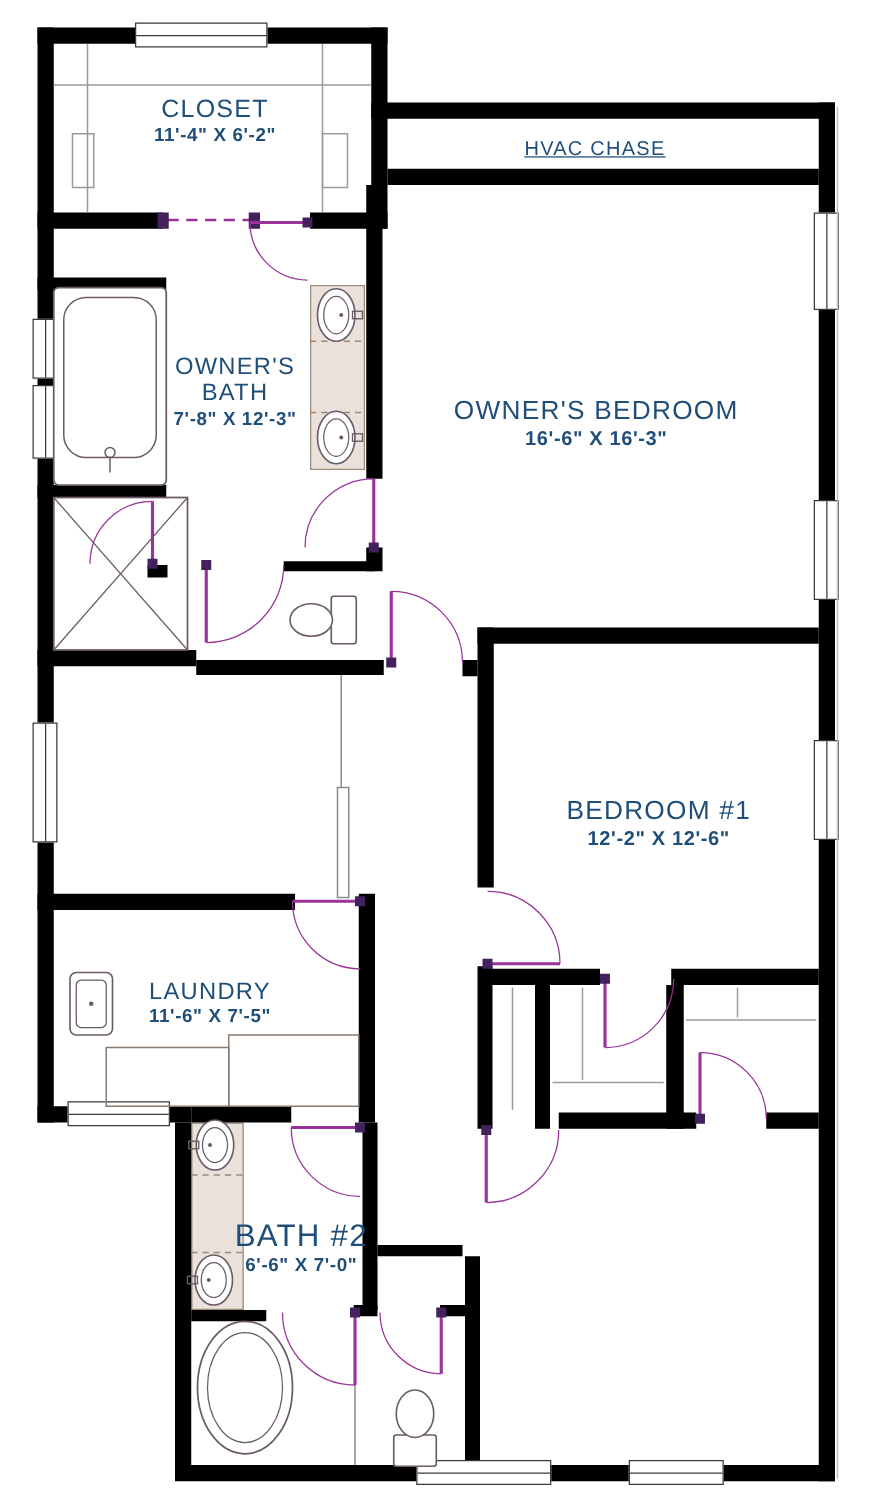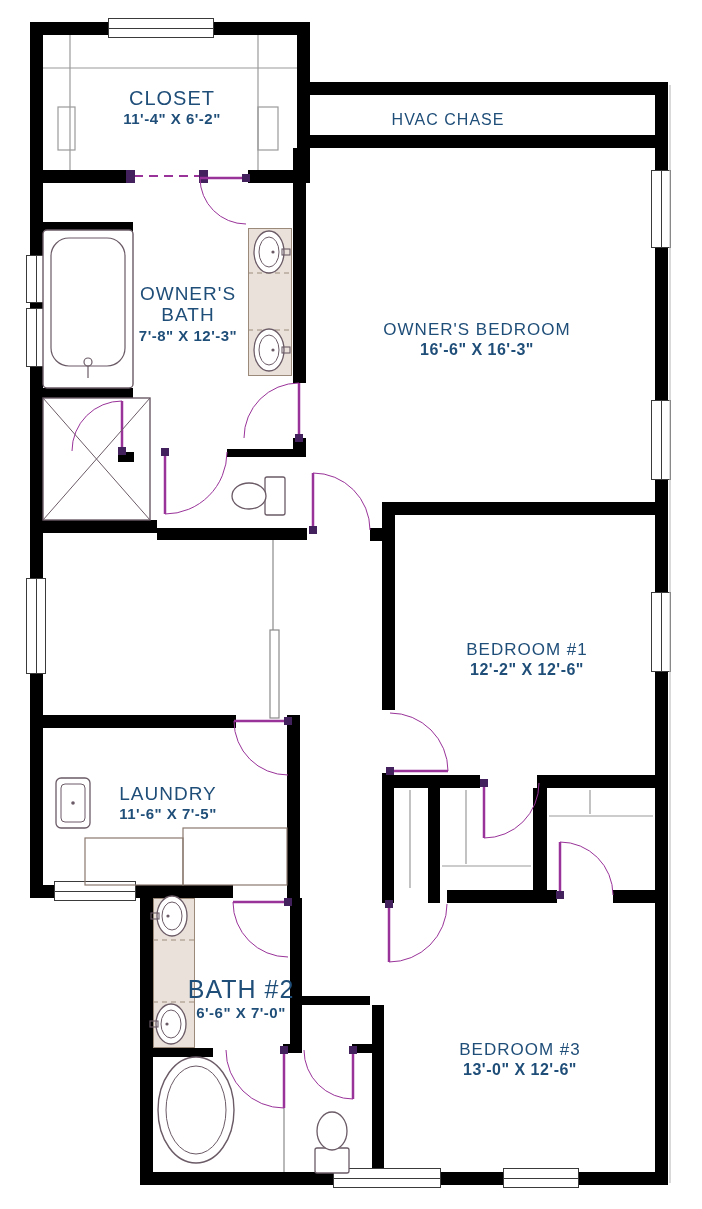--- a/index.html
+++ b/index.html
@@ -9,21 +9,21 @@
   .fill{position:absolute;box-sizing:border-box;}
   .window{position:absolute;background:#fff;border:1px solid #3a3a3a;box-sizing:border-box;}
   .window .mid{position:absolute;background:#3a3a3a;}
   #overlay{position:absolute;left:0;top:0;pointer-events:none;}
   .room-label{position:absolute;transform:translate(-50%,-50%);text-align:center;
               color:var(--label-color,#1F4E79);line-height:1.12;white-space:nowrap;}
   .room-name{display:block;letter-spacing:1px;font-weight:400;}
   .room-dims{display:block;letter-spacing:.5px;font-weight:700;margin-top:2px;}
   .lbl-md .room-name{font-size:20px;}
   .lbl-md .room-dims{font-size:15px;}
-  .lbl-lg .room-name{font-size:17px;}
+  .lbl-lg .room-name{font-size:21px;}
   .lbl-lg .room-dims{font-size:16px;}
   .lbl-sm .room-name{font-size:16px;letter-spacing:1px;}
   .wrap2{white-space:normal;width:130px;}
 </style>
 </head>
 <body>
 
 <div id="plan" style="width: 702px; height: 1209px;">
   <div class="fill" style="left: 248px; top: 228px; width: 44px; height: 148px; background: rgb(234, 226, 218); border: 1px solid rgb(155, 138, 122);"></div>
     <div class="fill" style="left: 153px; top: 898px; width: 42px; height: 150px; background: rgb(234, 226, 218); border: 1px solid rgb(155, 138, 122);"></div>
@@ -185,26 +185,26 @@
       <circle cx="167" cy="1024" r="1.6" fill="#6B5B66"></circle>
       <ellipse cx="196" cy="1110" rx="38" ry="53" fill="#fff" stroke="#6B5B66" stroke-width="1.4"></ellipse>
       <ellipse cx="196" cy="1110" rx="30" ry="44" fill="none" stroke="#6B5B66" stroke-width="1"></ellipse>
       <rect x="315" y="1148" width="34" height="25" rx="2" fill="#fff" stroke="#6B5B66" stroke-width="1.3"></rect>
       <ellipse cx="332" cy="1131" rx="15" ry="19" fill="#fff" stroke="#6B5B66" stroke-width="1.3"></ellipse>
       <rect x="56" y="778" width="34" height="50" rx="5" fill="#fff" stroke="#6B5B66" stroke-width="1.3"></rect>
       <rect x="61" y="784" width="24" height="38" rx="4" fill="none" stroke="#6B5B66" stroke-width="1"></rect>
       <circle cx="73" cy="803" r="1.8" fill="#6B5B66"></circle>
     </svg>
 
-  <div class="room-label lbl-md" style="left:172px;top:108px;">
+  <div class="room-label lbl-md" style="left:172px;top:97px;">
     <span class="room-name">CLOSET</span>
     <span class="room-dims">11'-4" X 6'-2"</span>
   </div>
 
-  <div class="room-label lbl-sm" style="left:448px;top:120px;">
+  <div class="room-label lbl-sm" style="left:476px;top:120px;text-decoration:underline;">
     <span class="room-name">HVAC CHASE</span>
   </div>
 
   <div class="room-label lbl-md" style="left:188px;top:314px;text-align:center;">
     <span class="room-name wrap2" style="font-size:19px;">OWNER'S BATH</span>
     <span class="room-dims">7'-8" X 12'-3"</span>
   </div>
 
   <div class="room-label lbl-lg" style="left:477px;top:339px;">
     <span class="room-name">OWNER'S BEDROOM</span>
@@ -219,17 +219,13 @@
   <div class="room-label lbl-md" style="left:168px;top:803px;">
     <span class="room-name" style="font-size:19px;">LAUNDRY</span>
     <span class="room-dims" style="font-size:15px;">11'-6" X 7'-5"</span>
   </div>
 
   <div class="room-label lbl-md" style="left:241px;top:998px;">
     <span class="room-name" style="font-size:25px;">BATH #2</span>
     <span class="room-dims" style="font-size:15px;">6'-6" X 7'-0"</span>
   </div>
 
-  <div class="room-label lbl-lg" style="left:520px;top:1059px;">
-    <span class="room-name">BEDROOM #3</span>
-    <span class="room-dims">13'-0" X 12'-6"</span>
-  </div>
 </div>
 
 </body></html>

